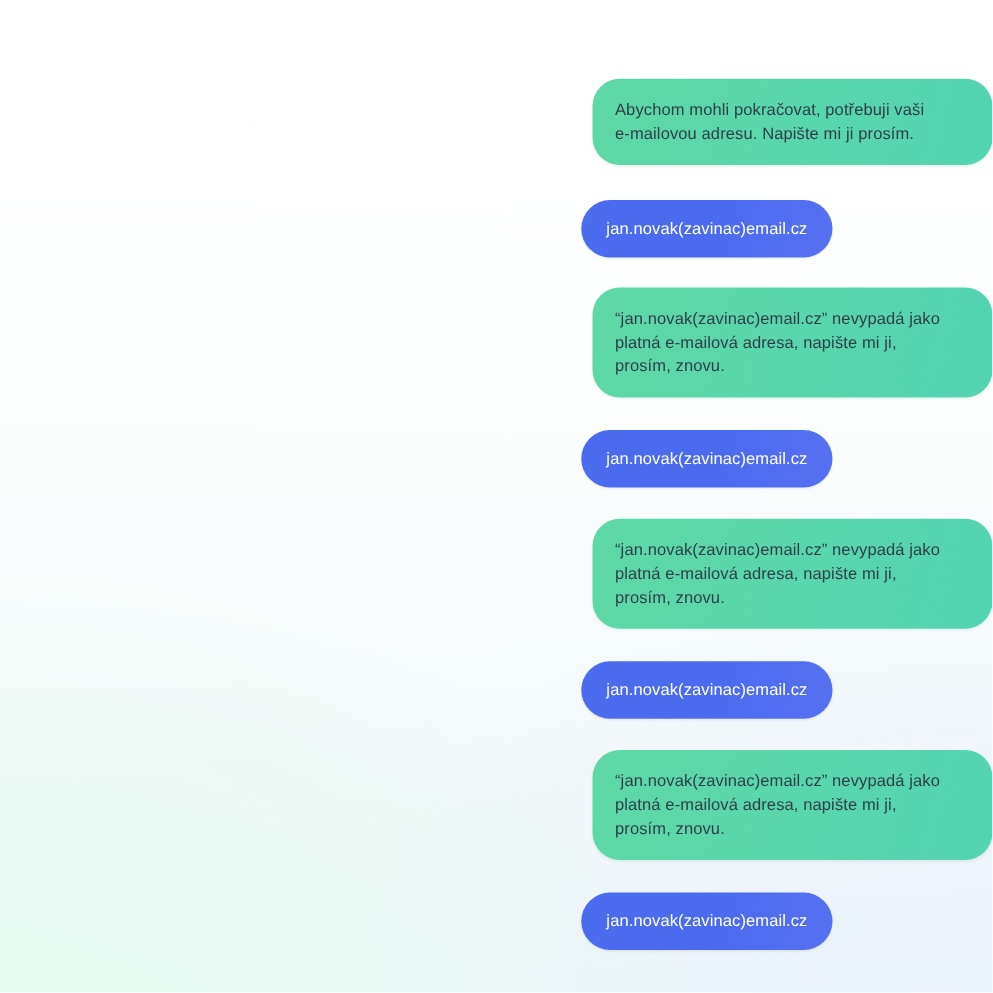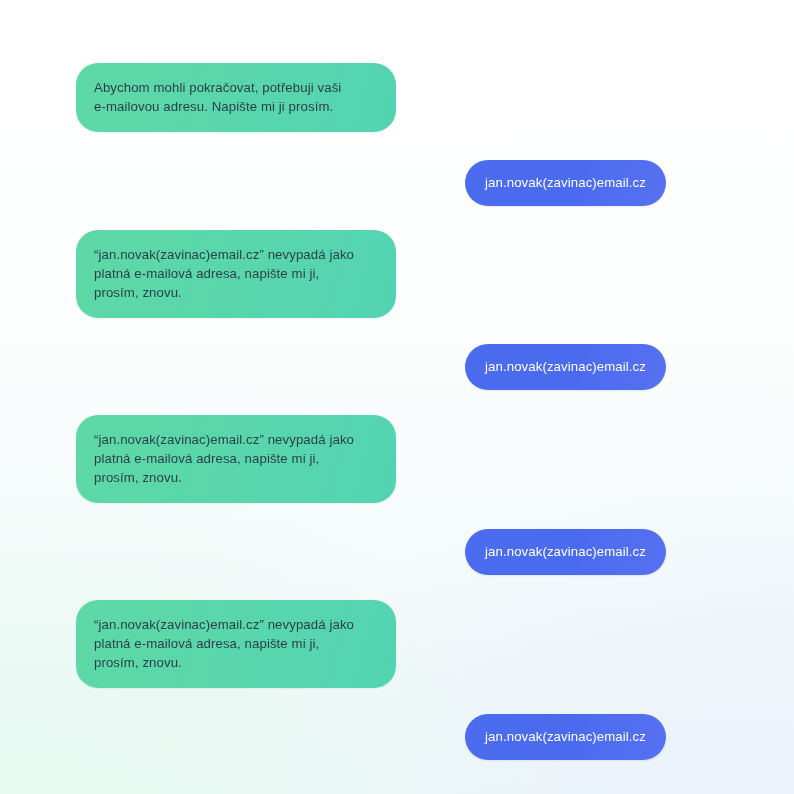--- a/index.html
+++ b/index.html
@@ -34,21 +34,21 @@
     padding: 63px 0 0 0;
     box-sizing: border-box;
   }
 
   .message-row {
     display: flex;
     width: 100%;
     box-sizing: border-box;
   }
   .message-row.from-bot {
-    justify-content: flex-start;
+    justify-content: flex-end;
     padding-left: 76px;
   }
   .message-row.from-user {
     justify-content: flex-end;
     padding-right: 128px;
   }
 
   .bubble {
     box-sizing: border-box;
     font-size: 13.2px;

